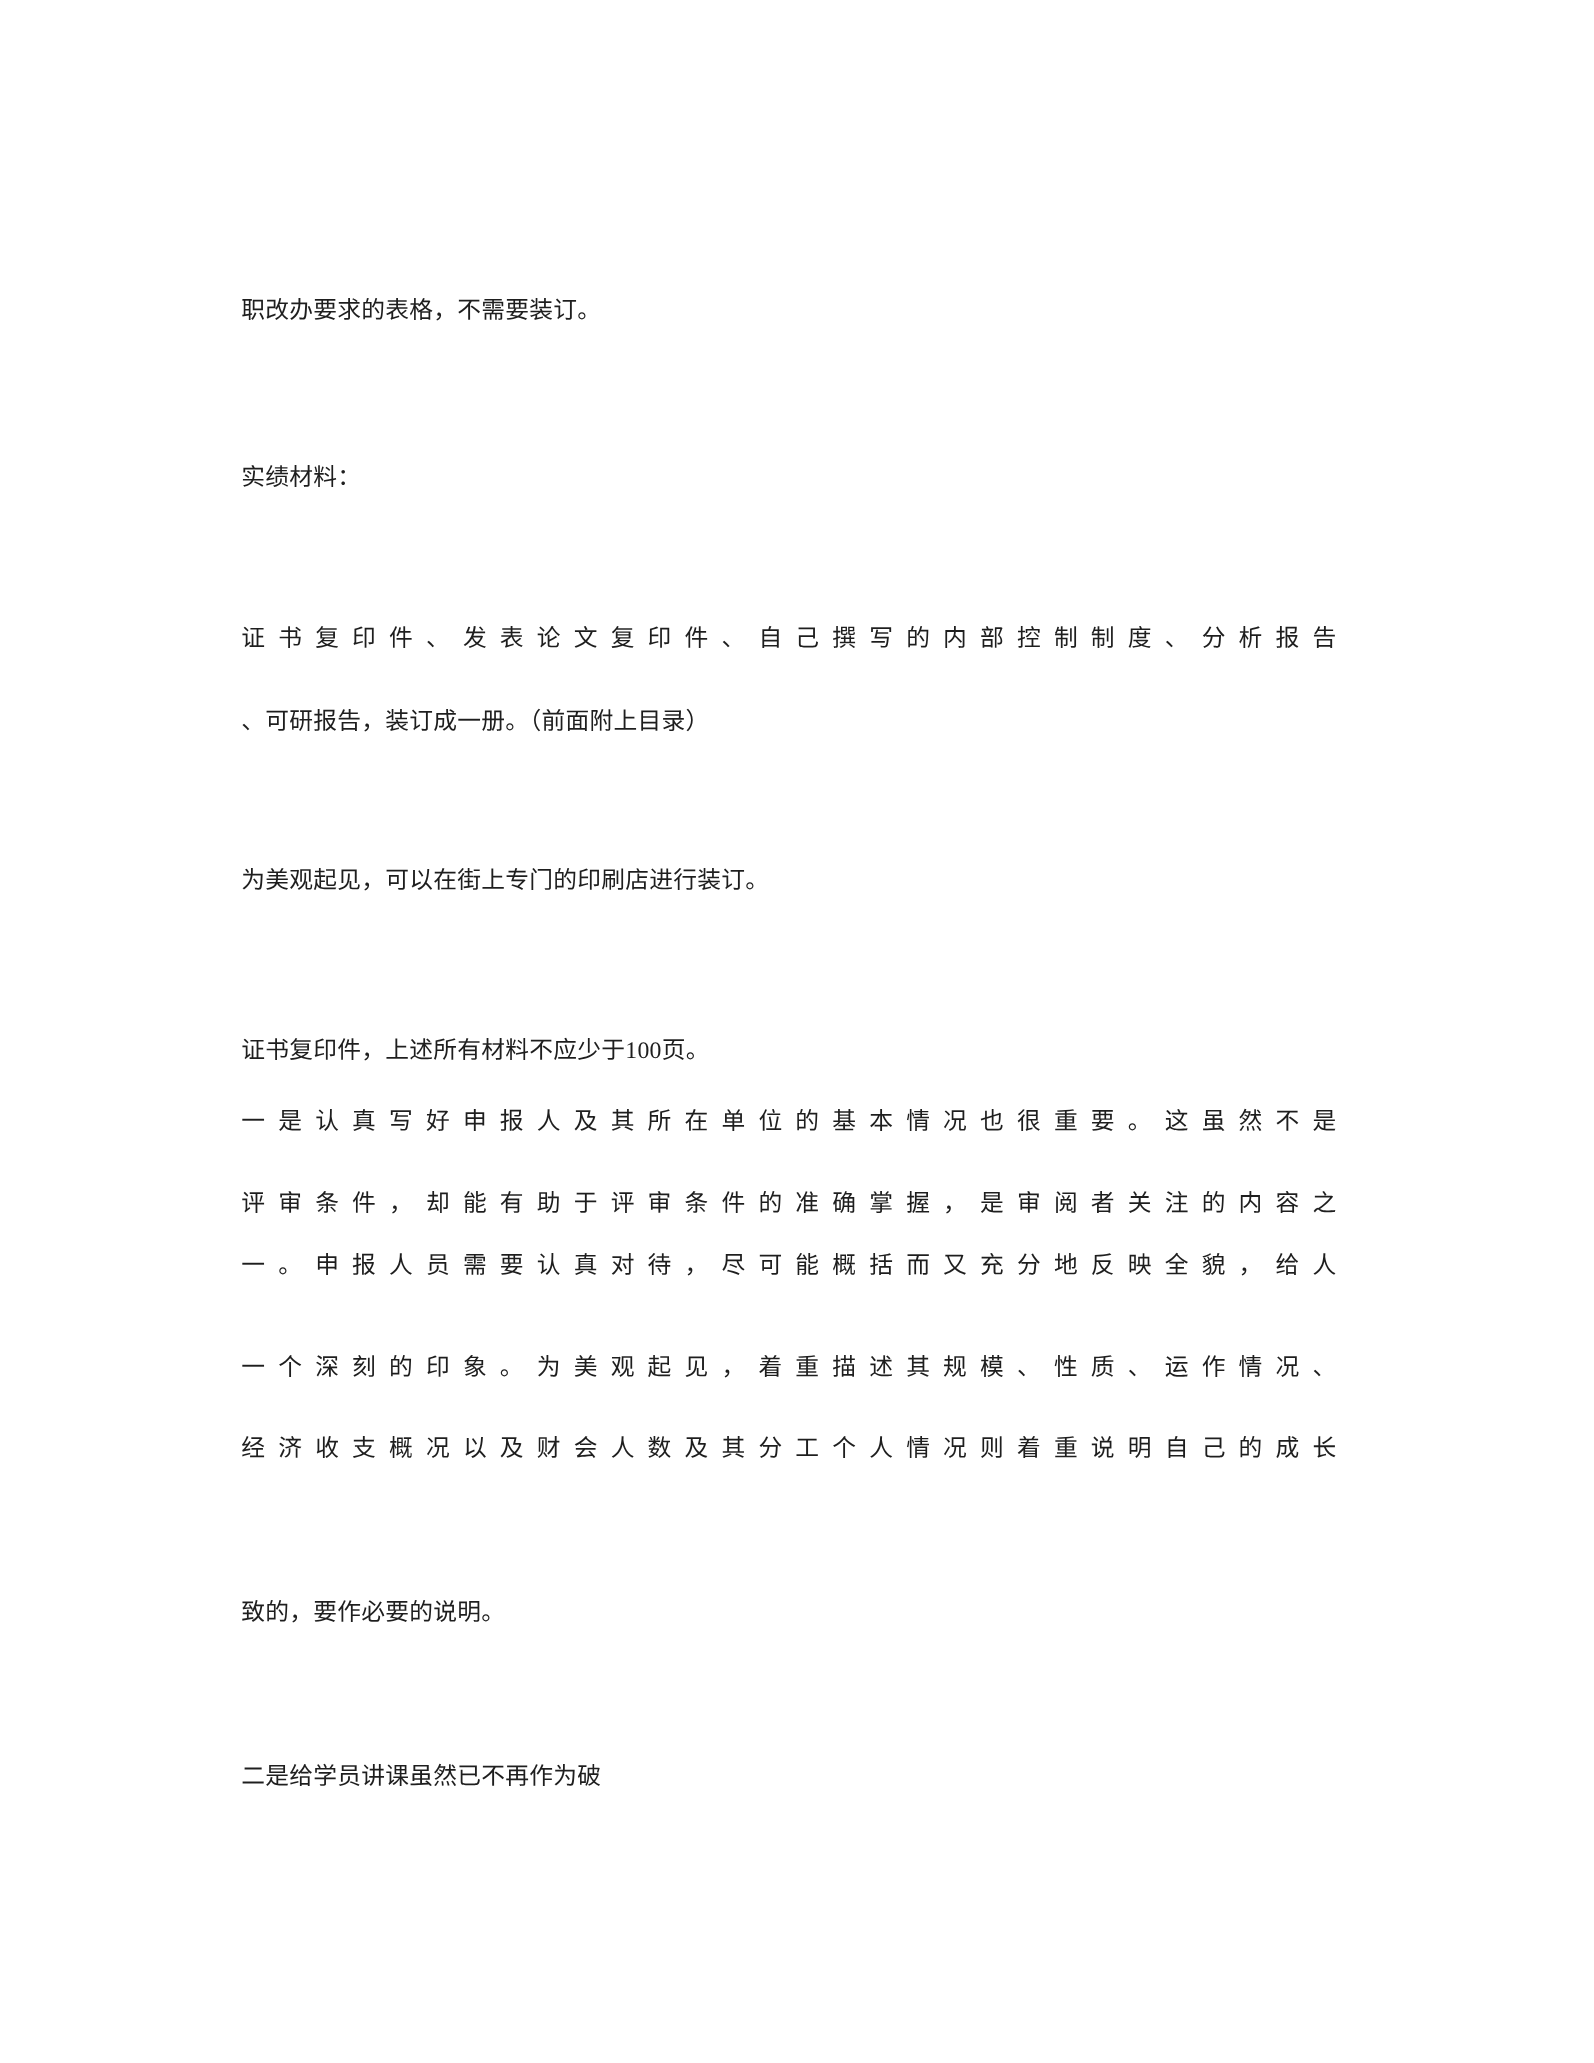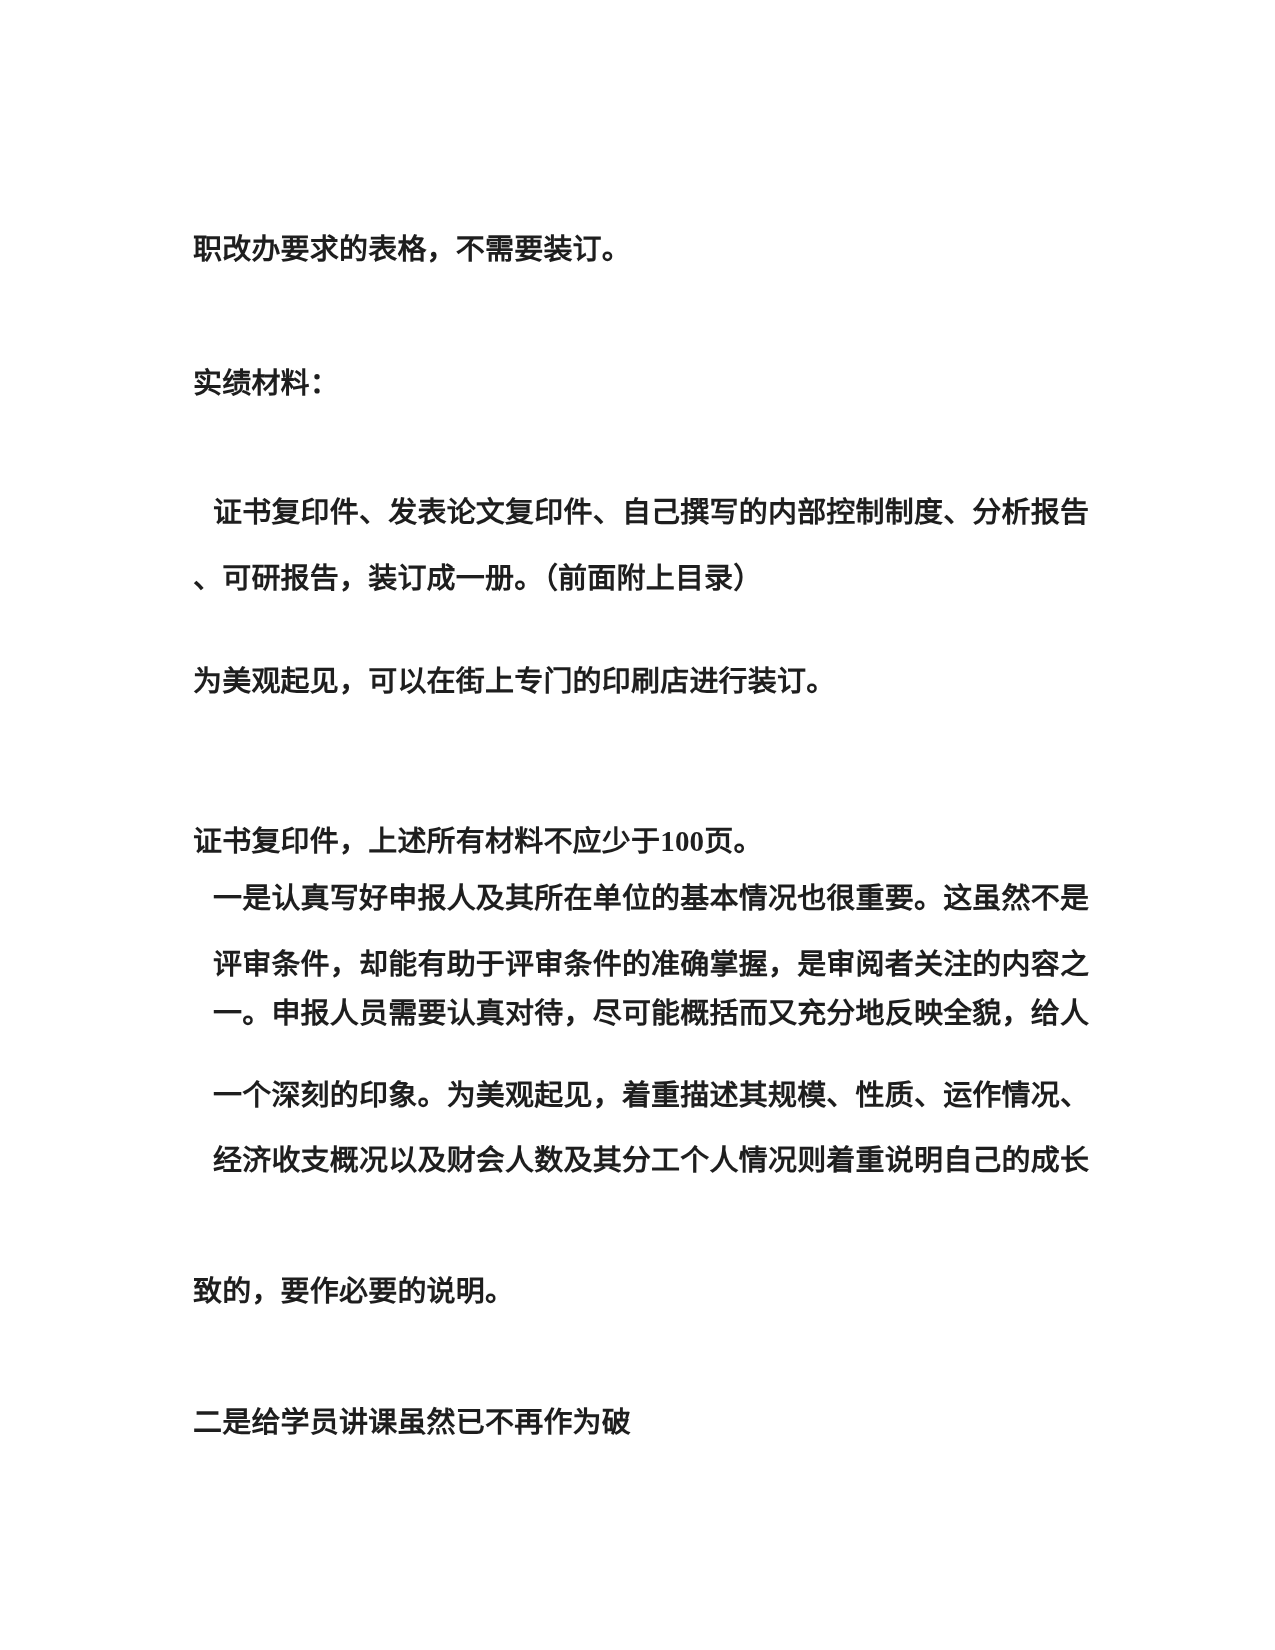--- a/index.html
+++ b/index.html
@@ -16,49 +16,48 @@
       position: relative;
       width: 1275px;
       height: 1650px;
       background: #ffffff;
       font-family: "Liberation Serif", "DejaVu Serif", serif;
       color: #1e1e1e;
     }
     .line {
       position: absolute;
       left: 193px;
-      font-size: 29px;
+      font-size: 19px;
       line-height: 34px;
       letter-spacing: 0.2px;
       white-space: nowrap;
-      font-weight: 700;
+      font-weight: 400;
     }
     
     .line.just {
       width: 876px;
       white-space: normal;
       letter-spacing: 0;
       text-align: justify;
       text-align-last: justify;
-      margin-left: 20px;
     }
   </style>
 </head>
 <body>
 
 <div class="page">
 
   <div class="line" style="top:232px">职改办要求的表格，不需要装订。</div>
 
   <div class="line" style="top:366px">实绩材料：</div>
 
   <div class="line just" style="top:495px">证书复印件、发表论文复印件、自己撰写的内部控制制度、分析报告</div>
   <div class="line" style="top:561px">、可研报告，装订成一册。（前面附上目录）</div>
 
-  <div class="line" style="top:664px">为美观起见，可以在街上专门的印刷店进行装订。</div>
+  <div class="line" style="top:688px">为美观起见，可以在街上专门的印刷店进行装订。</div>
 
   <div class="line" style="top:824px">证书复印件，上述所有材料不应少于100页。</div>
 
   <div class="line just" style="top:947px">评审条件，却能有助于评审条件的准确掌握，是审阅者关注的内容之</div>
   <div class="line just" style="top:881px">一是认真写好申报人及其所在单位的基本情况也很重要。这虽然不是</div>
   <div class="line just" style="top:996px">一。申报人员需要认真对待，尽可能概括而又充分地反映全貌，给人</div>
   <div class="line just" style="top:1078px">一个深刻的印象。为美观起见，着重描述其规模、性质、运作情况、</div>
   <div class="line just" style="top:1143px">经济收支概况以及财会人数及其分工个人情况则着重说明自己的成长</div>
   <div class="line" style="top:1274px">致的，要作必要的说明。</div>
 

